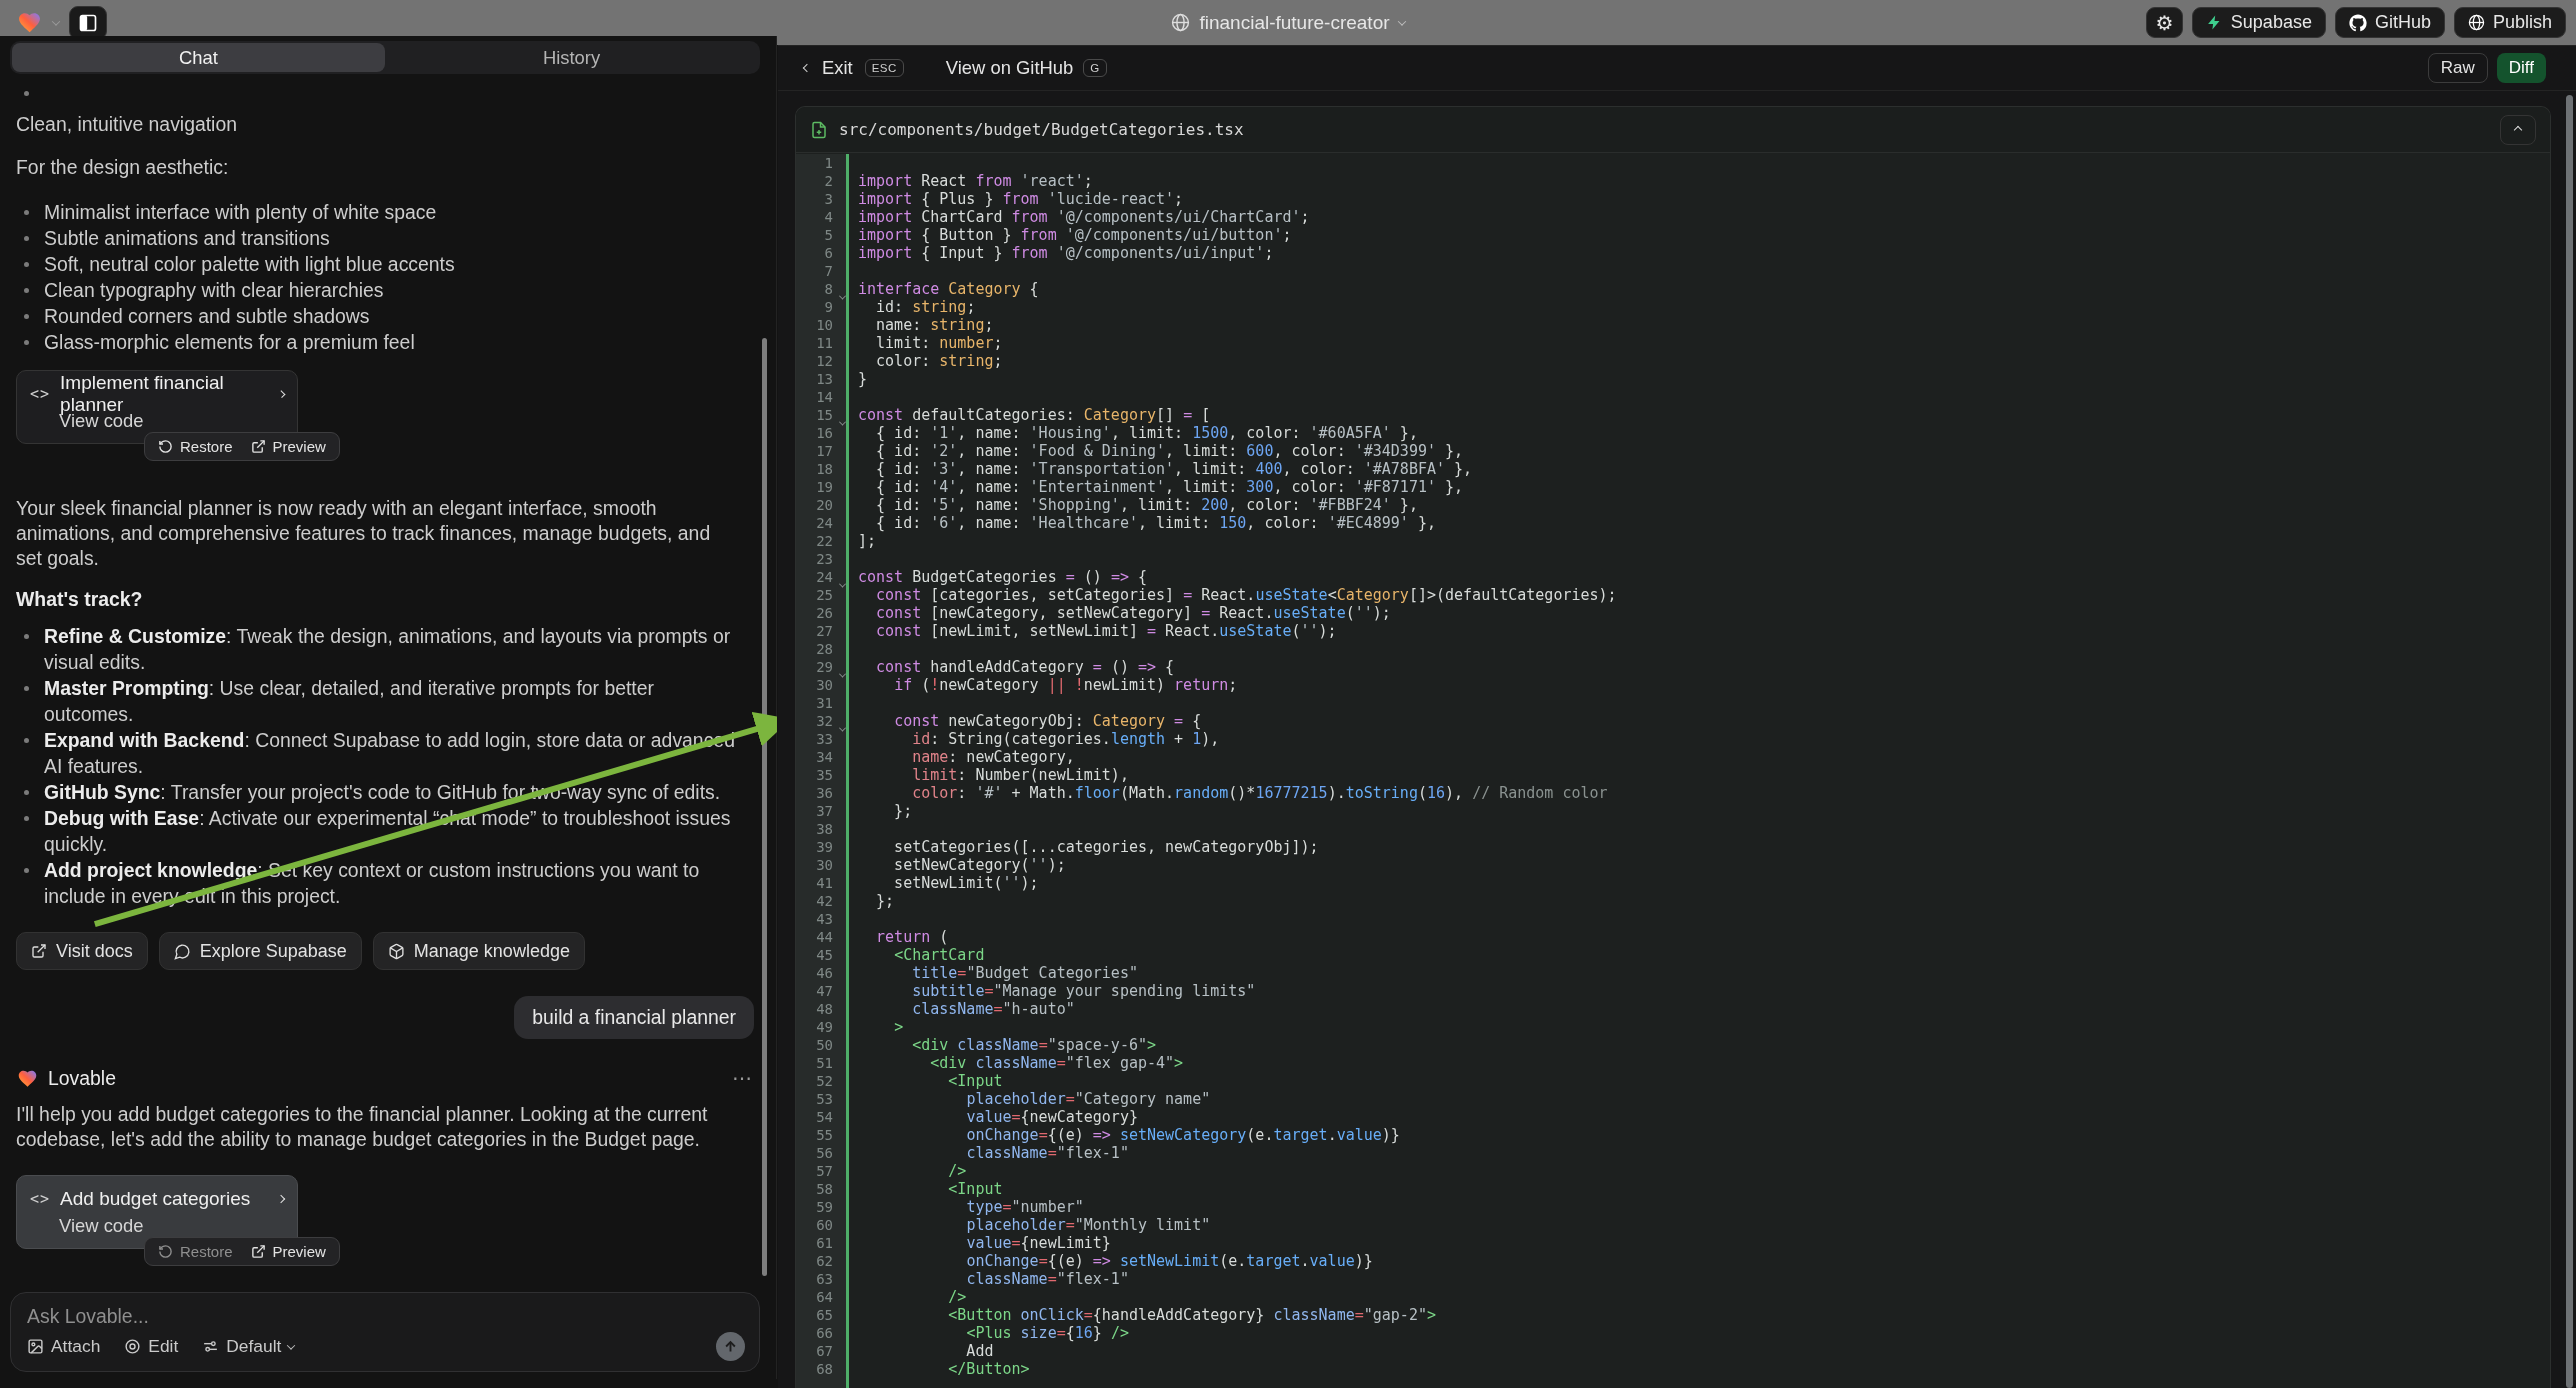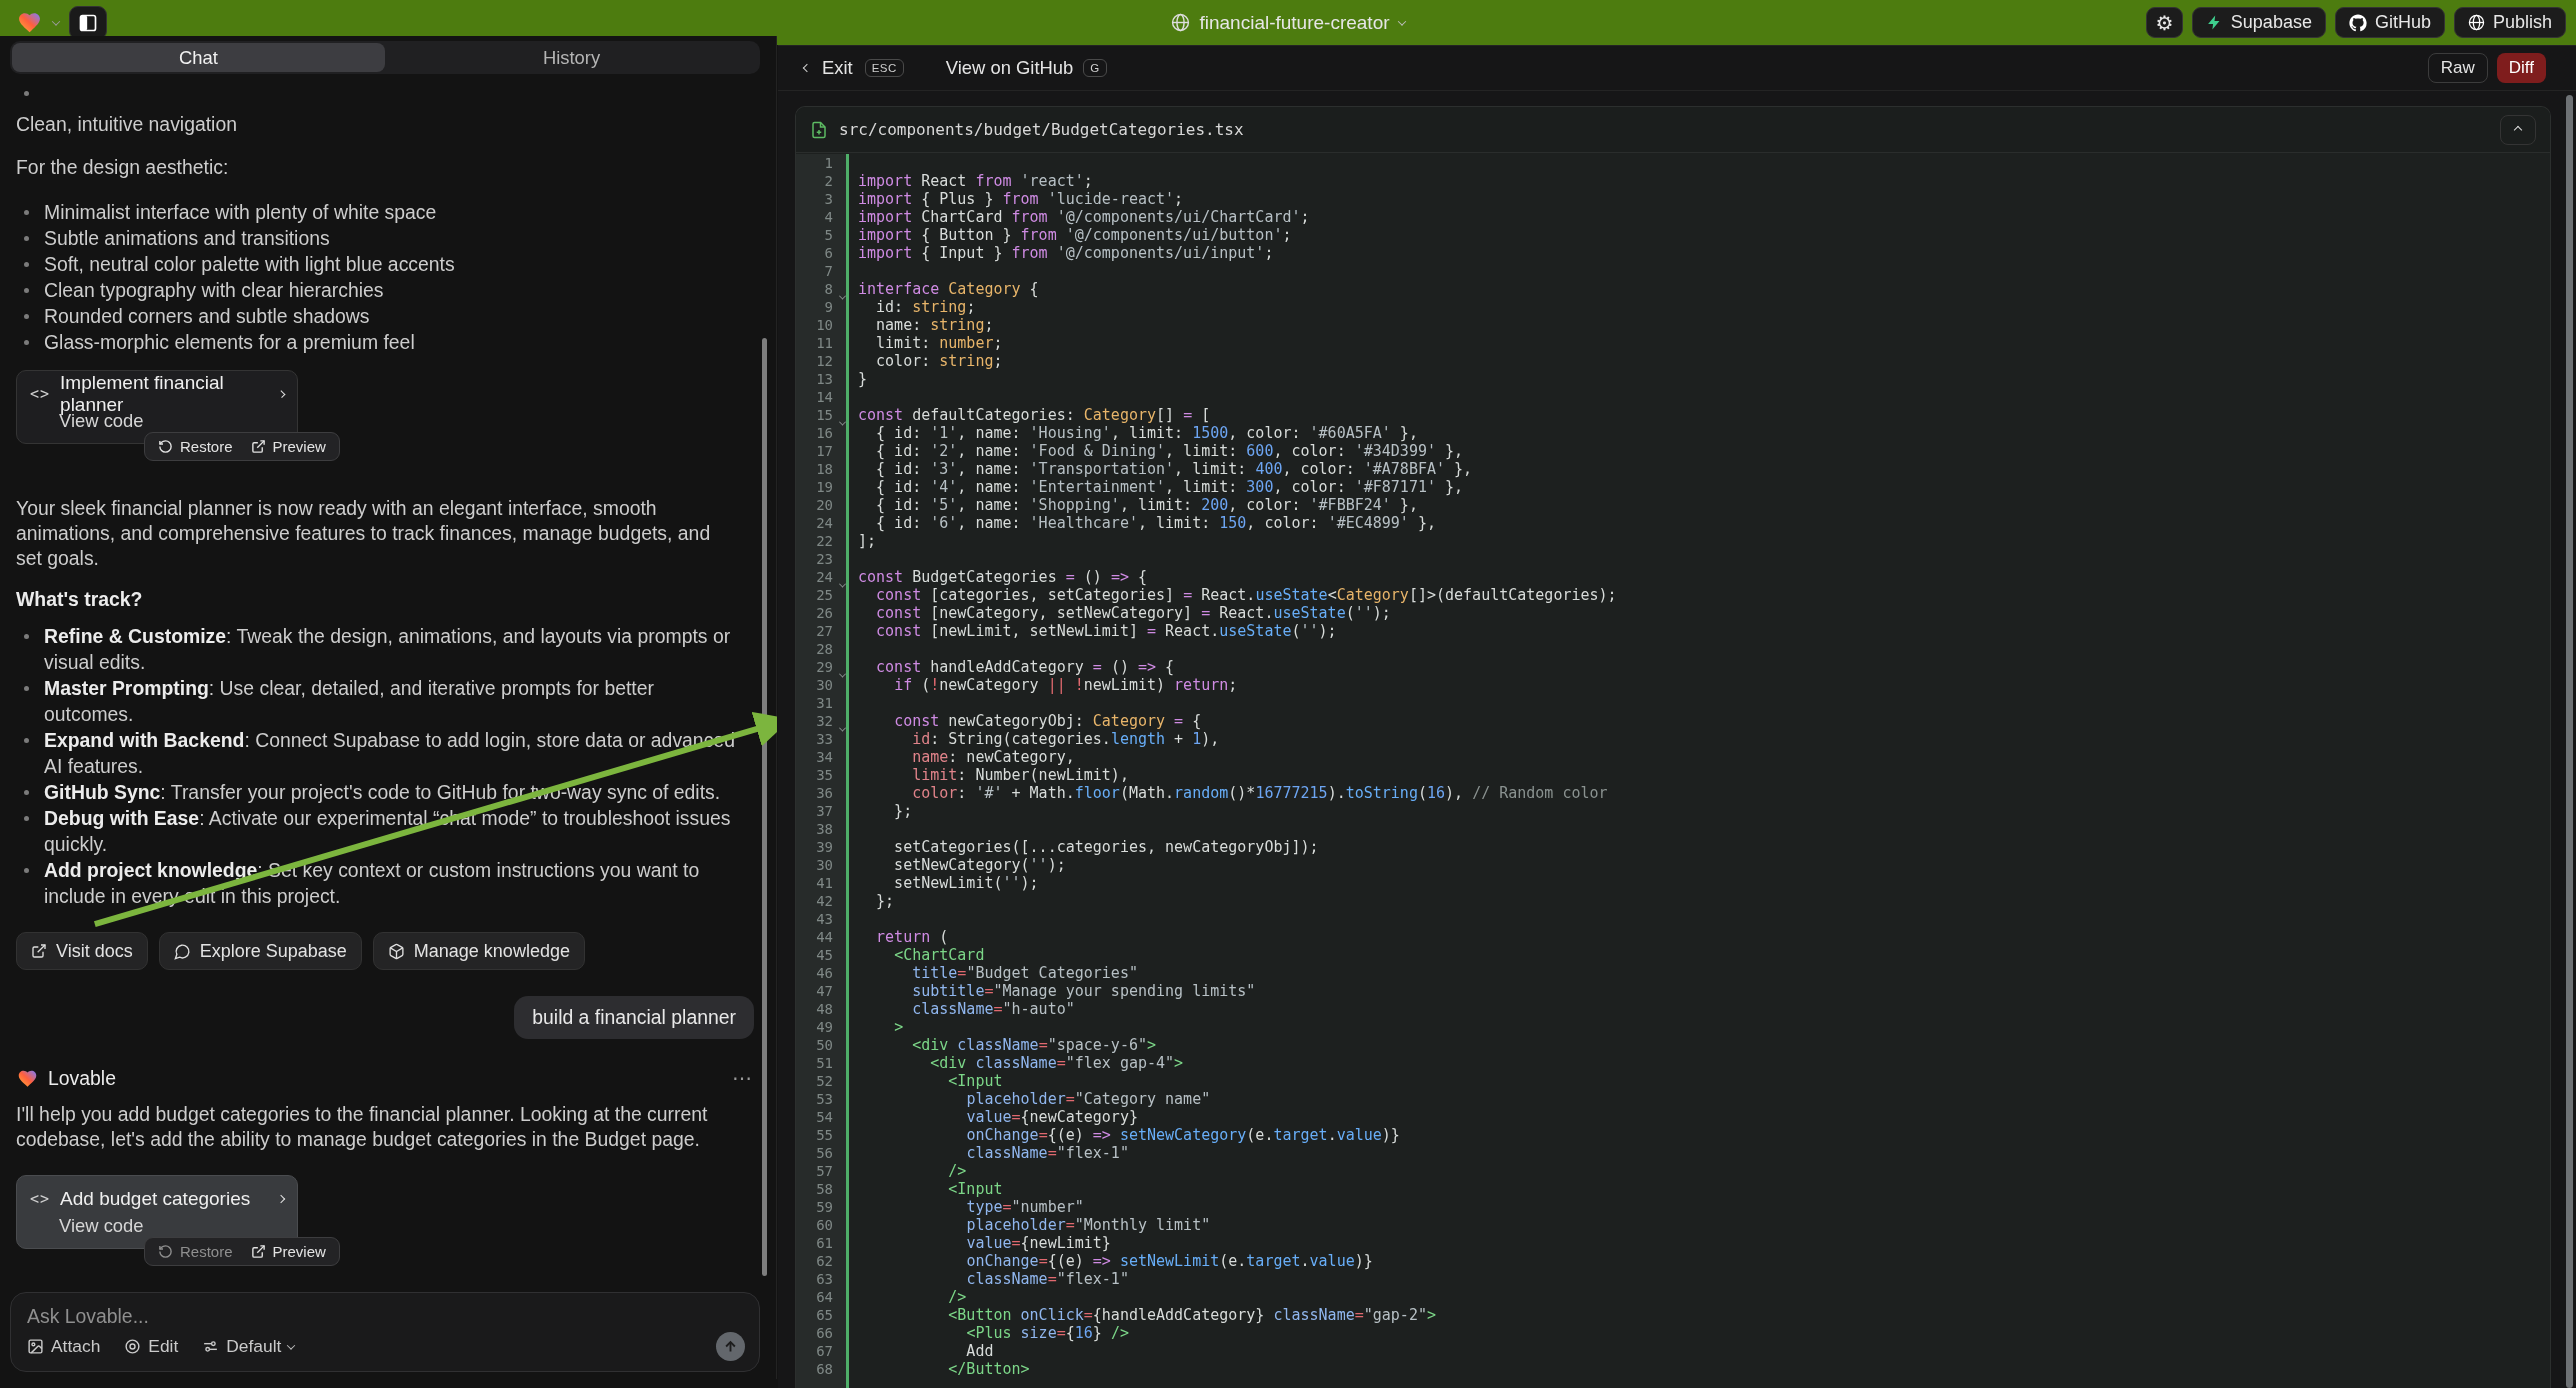--- a/index.html
+++ b/index.html
@@ -7,21 +7,21 @@
     font-family:"Liberation Sans", sans-serif; color:#cfcfcf; }
   svg { display:block; }
   .chev { display:inline-block; width:9px; height:9px; border-right:2.2px solid currentColor; border-bottom:2.2px solid currentColor; }
   .chev.down { transform:rotate(45deg) translate(-1px,-1px); }
   .chev.up { transform:rotate(-135deg); }
   .chev.right { transform:rotate(-45deg); }
   .chev.left { transform:rotate(135deg); }
   .chev.sm { width:6px; height:6px; border-width:1.8px; }
 
   
-  .topbar { position:absolute; left:0; top:0; width:2576px; height:45px; background:#4d7c0f; }
+  .topbar { position:absolute; left:0; top:0; width:2576px; height:45px; background:#737373; }
   .tb-left { position:absolute; left:16px; top:0; height:45px; display:flex; align-items:center; gap:10px; }
   .panel-btn { width:38px; height:34px; border:1px solid #333; border-radius:9px; display:flex; align-items:center; justify-content:center; background:#1a1a1a; }
   .tb-center { position:absolute; left:0; right:0; top:0; height:45px; display:flex; align-items:center; justify-content:center; gap:9px; color:#e6e6e6; font-size:19px; }
   .tb-right { position:absolute; right:10px; top:7px; display:flex; gap:9px; }
   .tb-btn { height:31px; background:#1c1c1c; border:1px solid #343434; border-radius:9px; color:#e8e8e8;
     font-size:18px; display:flex; align-items:center; gap:8px; padding:0 13px; }
   .tb-btn.icon-only { width:37px; padding:0; justify-content:center; font-size:20px; }
 
   
   .chat-panel { position:absolute; left:0; top:36px; width:777px; height:1343px; background:#131313; border-right:1px solid #232323; }
@@ -400,21 +400,21 @@
       <span class="chev left sm" style="color:#cfcfcf"></span>
       <span>Exit</span>
       <span class="kbd">ESC</span>
     </span>
     <span class="vog">
       <span>View on GitHub</span>
       <span class="kbd">G</span>
     </span>
     <span class="hdr-right">
       <span class="raw-btn">Raw</span>
-      <span class="diff-btn" id="diff-btn" style="background: #7f1d1d;">Diff</span>
+      <span class="diff-btn" id="diff-btn" style="background: #14532d;">Diff</span>
     </span>
   </div>
 
   <div class="file-card">
     <div class="file-head">
       <svg width="18" height="20" viewBox="0 0 24 24" fill="none" stroke="#5dbb63" stroke-width="2">
         <path d="M14 2H6a2 2 0 0 0-2 2v16a2 2 0 0 0 2 2h12a2 2 0 0 0 2-2V8z"></path>
           <path d="M14 2v6h6"></path>
           <path d="M12 12v6"></path>
           <path d="M9 15h6"></path>

